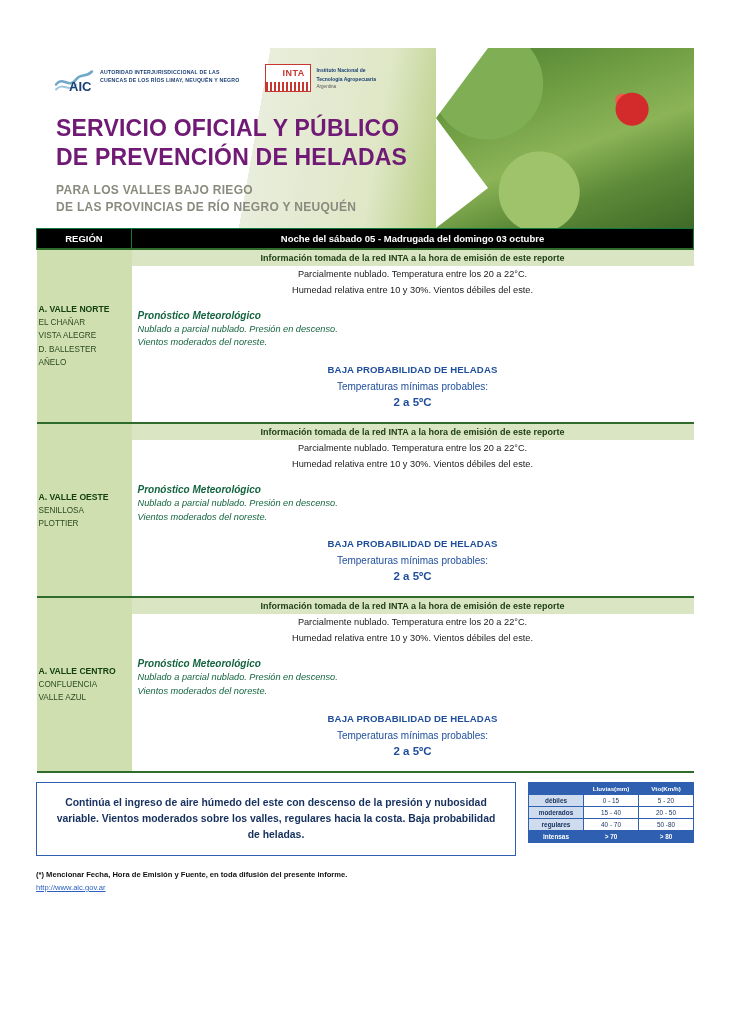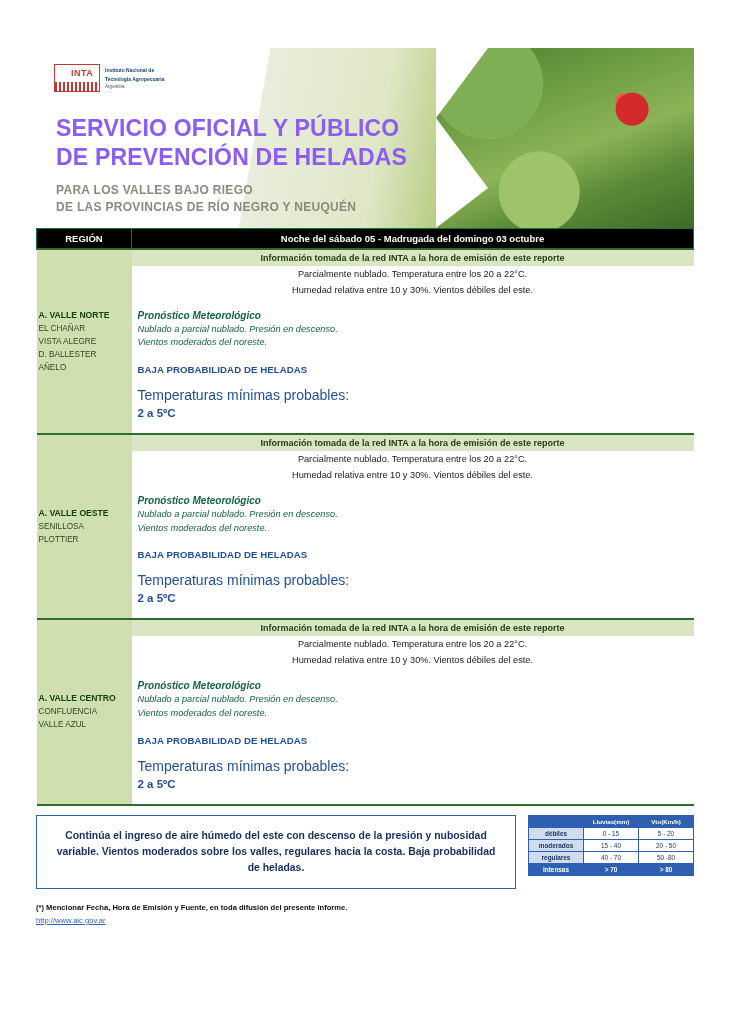--- a/index.html
+++ b/index.html
@@ -108,21 +108,21 @@
     position: absolute;
     left: 20px;
     top: 66px;
     width: 420px;
   }
   .banner-title h1 {
     margin: 0;
     font-size: 23px;
     line-height: 1.28;
     font-weight: bold;
-    color: #8b5cf6;
+    color: #701a75;
     letter-spacing: .2px;
   }
   .banner-sub {
     margin-top: 9px;
     font-size: 12px;
     line-height: 1.45;
     font-weight: bold;
     color: #8a8a7e;
     letter-spacing: .3px;
   }
@@ -196,33 +196,33 @@
     font-weight: bold;
     color: #14643f;
     margin-bottom: 2px;
   }
   .blk .ln {
     font-size: 9.2px;
     color: #14643f;
     line-height: 1.5;
   }
   .prob {
-    text-align: left;
+    text-align: center;
     padding: 14px 6px 14px;
   }
   .prob .p1 {
     font-size: 9.6px;
     font-weight: bold;
     color: #1f4e9c;
     letter-spacing: .1px;
   }
   .prob .p2 {
-    font-size: 14px;
+    font-size: 10px;
     color: #1f4e9c;
-    margin-top: 12px;
+    margin-top: 6px;
   }
   .prob .p3 {
     font-size: 11.5px;
     font-weight: bold;
     color: #1f4e9c;
     margin-top: 4px;
   }
 
   
   .note {
@@ -317,20 +317,31 @@
 
     <div class="banner">
       <div class="banner-bg"></div>
       <div class="banner-photo"></div>
       <svg class="banner-chevron" viewBox="0 0 258 180" preserveAspectRatio="none">
         <polygon points="0,0 52,0 0,70 52,140 0,180 -60,180 -60,0" fill="#ffffff"></polygon>
         <polygon points="-10,0 44,0 -8,70 44,140 -10,180" fill="#ffffff"></polygon>
       </svg>
 
       <div class="logos">
+        <div class="logo-aic">
+          <svg class="aic-mark" viewBox="0 0 80 58">
+            <path d="M4 40 C18 22, 30 50, 44 30 C54 16, 62 28, 76 14" stroke="#6fa8c9" stroke-width="5" fill="none" stroke-linecap="round"></path>
+            <path d="M4 50 C18 34, 30 58, 44 40" stroke="#9cc7de" stroke-width="4" fill="none" stroke-linecap="round"></path>
+            <text x="30" y="52" font-size="26" font-weight="bold" fill="#1b3f73" font-family="Liberation Sans, sans-serif">AIC</text>
+          </svg>
+          <div class="aic-text">
+            <div class="aic-title">AUTORIDAD  INTERJURISDICCIONAL DE LAS</div>
+            <div class="aic-title">CUENCAS DE  LOS RÍOS LIMAY, NEUQUÉN Y NEGRO</div>
+          </div>
+        </div>
 
         <div class="logo-inta">
           <div class="inta-mark">
             <div class="iword">INTA</div>
             <div class="ibar"></div>
           </div>
           <div class="inta-text">
             <div>Instituto Nacional de</div>
             <div>Tecnología Agropecuaria</div>
             <div class="sub">Argentina</div>

